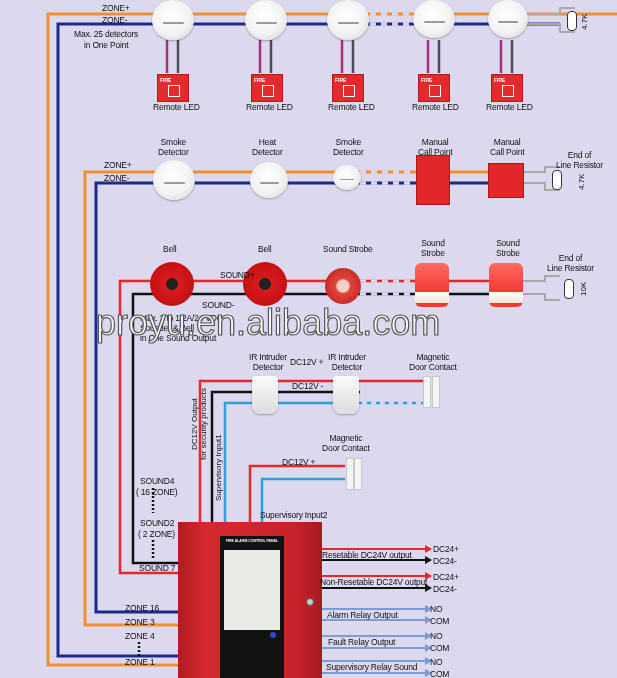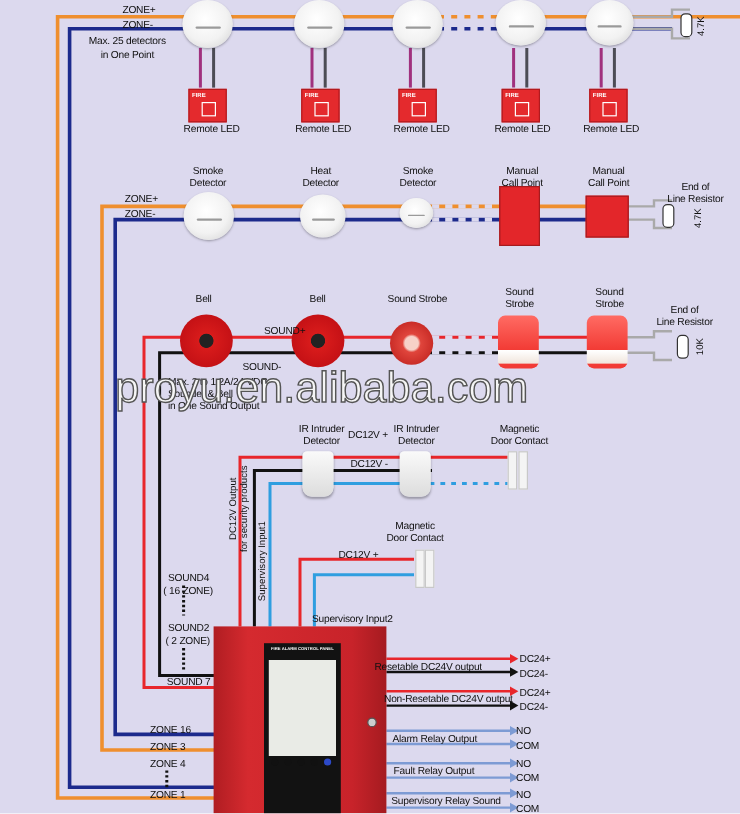--- a/index.html
+++ b/index.html
@@ -213,21 +213,21 @@
       <div class="screen"></div>
       <div class="btnk" style="left:6px;top:96px;"></div>
       <div class="btnk" style="left:17px;top:96px;"></div>
       <div class="btnk" style="left:28px;top:96px;"></div>
       <div class="btnk" style="left:39px;top:96px;"></div>
       <div class="btnk" style="left:50px;top:96px;background:#2c49c8;"></div>
     </div>
     <div style="position:absolute;right:8px;top:76px;width:6px;height:6px;border-radius:50%;background:#ccc;border:1px solid #555;"></div>
   </div>
 
-  <div class="lbl l" style="left:312px;top:550px;">Resetable DC24V output</div>
+  <div class="lbl l" style="left:322px;top:550px;">Resetable DC24V output</div>
   <div class="lbl l" style="left:433px;top:544px;">DC24+</div>
   <div class="lbl l" style="left:433px;top:556px;">DC24-</div>
   <div class="lbl l" style="left:320px;top:577px;">Non-Resetable DC24V output</div>
   <div class="lbl l" style="left:433px;top:572px;">DC24+</div>
   <div class="lbl l" style="left:433px;top:584px;">DC24-</div>
   <div class="lbl l" style="left:327px;top:610px;">Alarm Relay Output</div>
   <div class="lbl l" style="left:430px;top:604px;">NO</div>
   <div class="lbl l" style="left:430px;top:616px;">COM</div>
   <div class="lbl l" style="left:328px;top:637px;">Fault Relay Output</div>
   <div class="lbl l" style="left:430px;top:631px;">NO</div>

